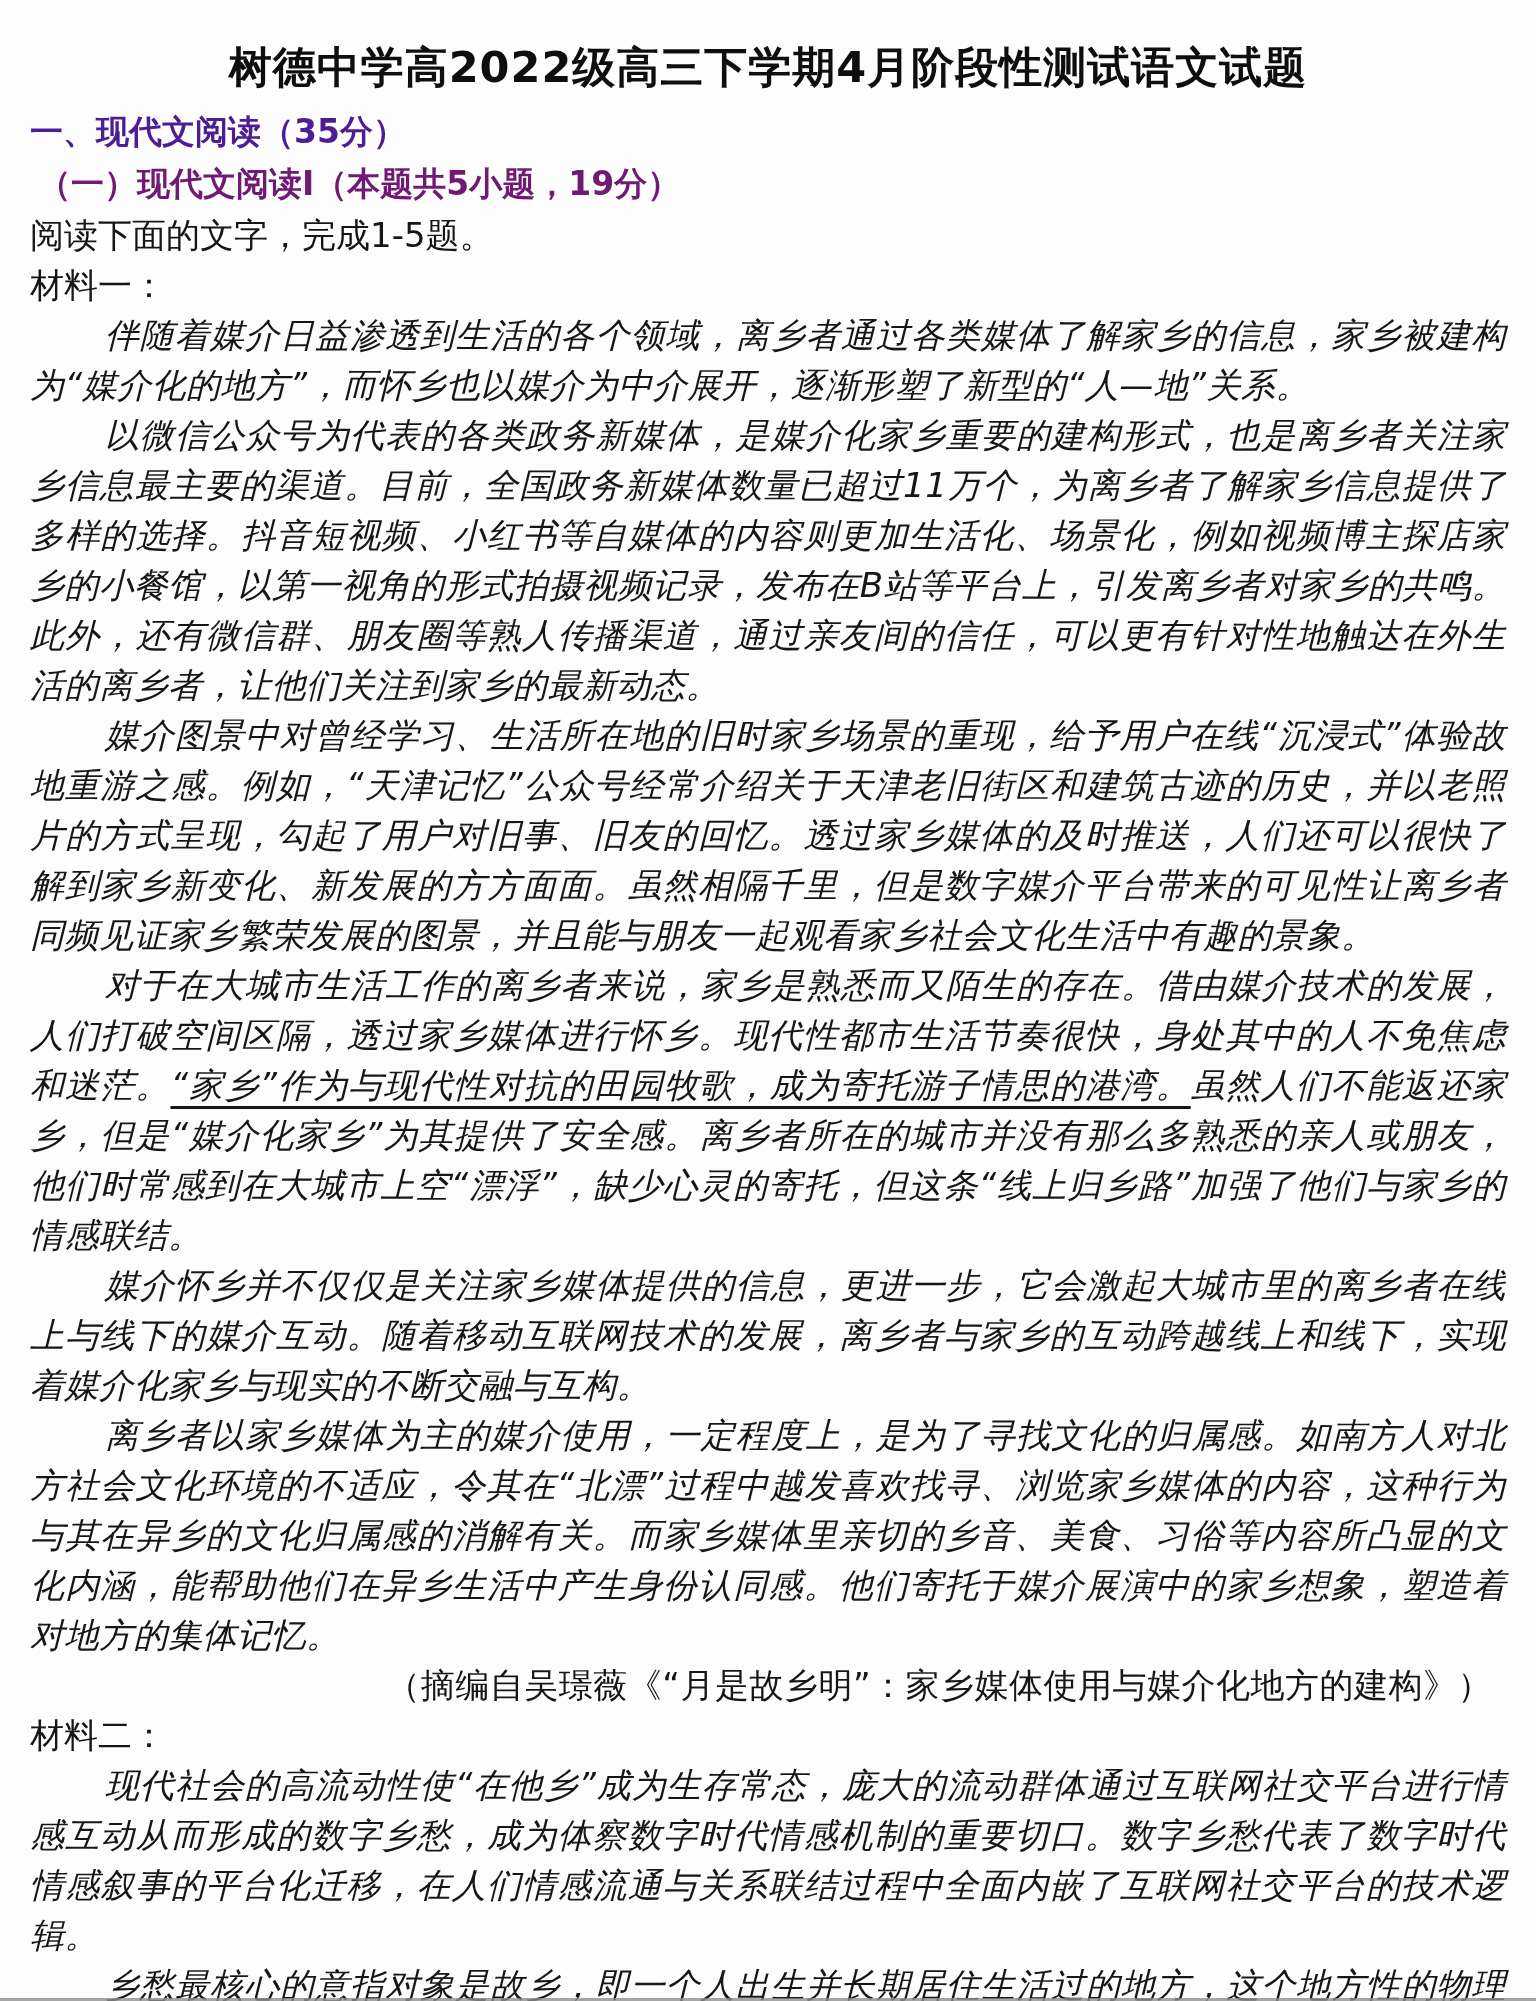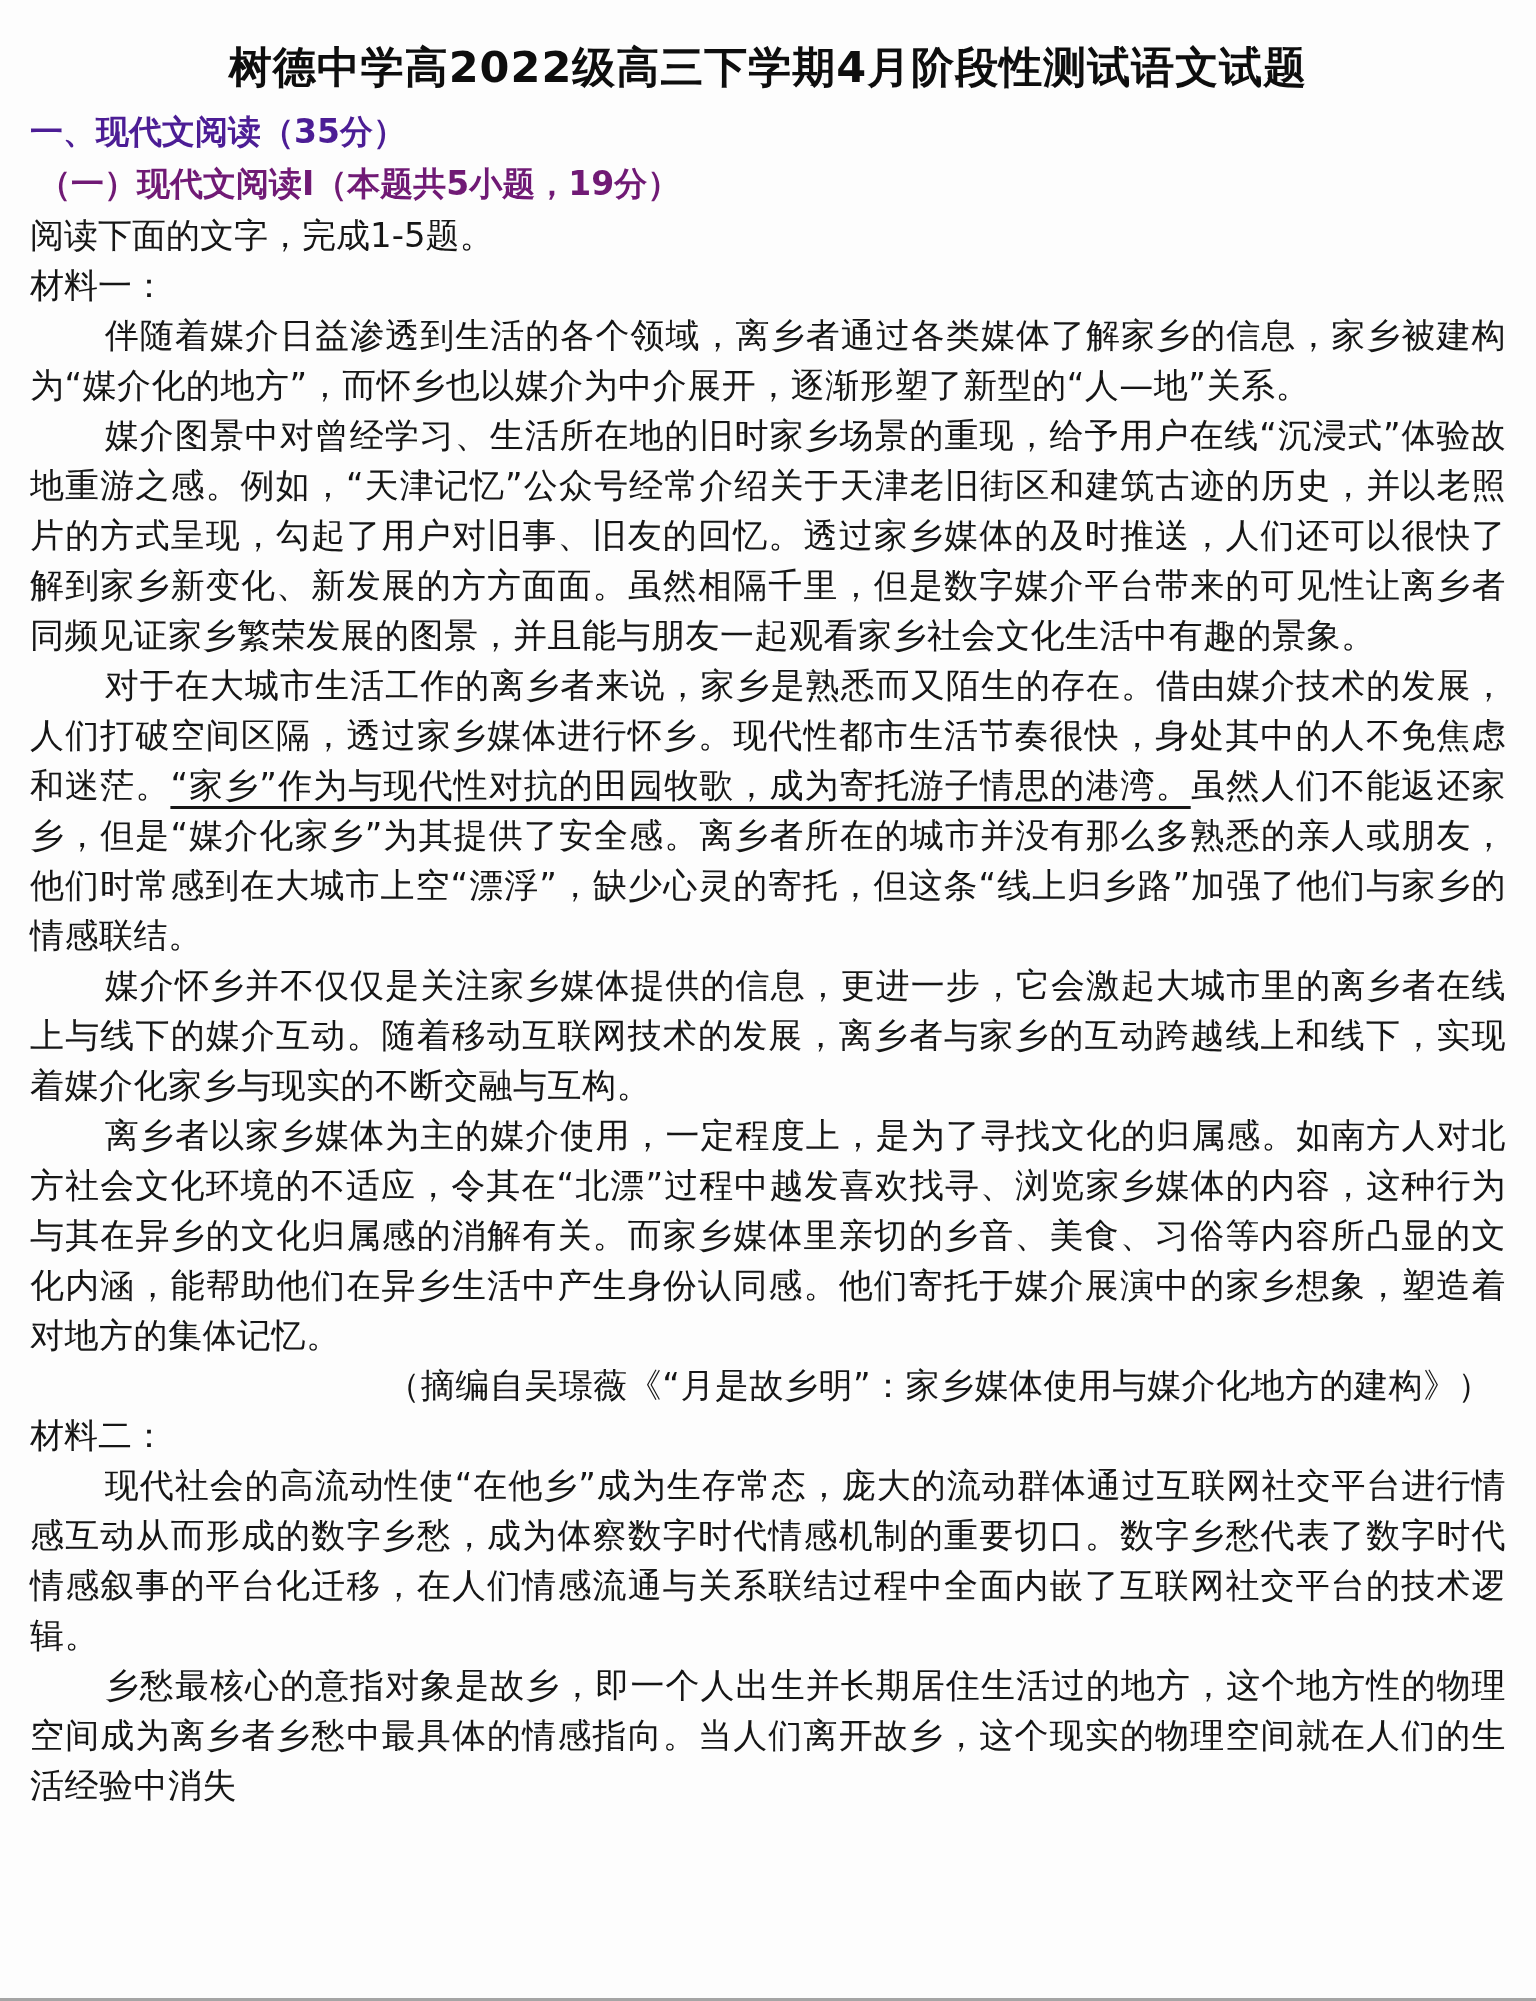--- a/index.html
+++ b/index.html
@@ -54,20 +54,21 @@
     font-weight: 500;
   }
   .body-para {
     margin: 0;
     font-size: 34px;
     line-height: 50px;
     font-weight: 500;
     text-align: justify;
     text-indent: 2.2em;
     letter-spacing: 0.5px;
+    font-style: italic;
   }
   .u-seg {
     text-decoration: underline;
     text-underline-offset: 9px;
     text-decoration-thickness: 2.5px;
   }
   .citation-line {
     margin: 0;
     font-size: 34px;
     line-height: 50px;
@@ -96,20 +97,21 @@
   <h2 class="section-heading">一、现代文阅读（35分）</h2>
 
   <h3 class="subsection-heading">（一）现代文阅读Ⅰ（本题共5小题，19分）</h3>
 
   <p class="instruction">阅读下面的文字，完成1-5题。</p>
 
   <p class="material-label">材料一：</p>
 
   <p class="body-para"><span>伴随着媒介日益渗透到生活的各个领域，离乡者通过各类媒体了解家乡的信息，家乡被建构为“媒介化的地方”，而怀乡也以媒介为中介展开，逐渐形塑了新型的“人—地”关系。</span></p>
 
+  <p class="body-para"><span>以微信公众号为代表的各类政务新媒体，是媒介化家乡重要的建构形式，也是离乡者关注家乡信息最主要的渠道。目前，全国政务新媒体数量已超过11万个，为离乡者了解家乡信息提供了多样的选择。抖音短视频、小红书等自媒体的内容则更加生活化、场景化，例如视频博主探店家乡的小餐馆，以第一视角的形式拍摄视频记录，发布在B站等平台上，引发离乡者对家乡的共鸣。此外，还有微信群、朋友圈等熟人传播渠道，通过亲友间的信任，可以更有针对性地触达在外生活的离乡者，让他们关注到家乡的最新动态。</span></p>
 
   <p class="body-para"><span>媒介图景中对曾经学习、生活所在地的旧时家乡场景的重现，给予用户在线“沉浸式”体验故地重游之感。例如，“天津记忆”公众号经常介绍关于天津老旧街区和建筑古迹的历史，并以老照片的方式呈现，勾起了用户对旧事、旧友的回忆。透过家乡媒体的及时推送，人们还可以很快了解到家乡新变化、新发展的方方面面。虽然相隔千里，但是数字媒介平台带来的可见性让离乡者同频见证家乡繁荣发展的图景，并且能与朋友一起观看家乡社会文化生活中有趣的景象。</span></p>
 
   <p class="body-para"><span>对于在大城市生活工作的离乡者来说，家乡是熟悉而又陌生的存在。借由媒介技术的发展，人们打破空间区隔，透过家乡媒体进行怀乡。现代性都市生活节奏很快，身处其中的人不免焦虑和迷茫。</span><span class="u-seg">“家乡”作为与现代性对抗的田园牧歌，成为寄托游子情思的港湾。</span><span>虽然人们不能返还家乡，但是“媒介化家乡”为其提供了安全感。离乡者所在的城市并没有那么多熟悉的亲人或朋友，他们时常感到在大城市上空“漂浮”，缺少心灵的寄托，但这条“线上归乡路”加强了他们与家乡的情感联结。</span></p>
 
   <p class="body-para"><span>媒介怀乡并不仅仅是关注家乡媒体提供的信息，更进一步，它会激起大城市里的离乡者在线上与线下的媒介互动。随着移动互联网技术的发展，离乡者与家乡的互动跨越线上和线下，实现着媒介化家乡与现实的不断交融与互构。</span></p>
 
   <p class="body-para"><span>离乡者以家乡媒体为主的媒介使用，一定程度上，是为了寻找文化的归属感。如南方人对北方社会文化环境的不适应，令其在“北漂”过程中越发喜欢找寻、浏览家乡媒体的内容，这种行为与其在异乡的文化归属感的消解有关。而家乡媒体里亲切的乡音、美食、习俗等内容所凸显的文化内涵，能帮助他们在异乡生活中产生身份认同感。他们寄托于媒介展演中的家乡想象，塑造着对地方的集体记忆。</span></p>
 
   <p class="citation-line">（摘编自吴璟薇《“月是故乡明”：家乡媒体使用与媒介化地方的建构》）</p>

